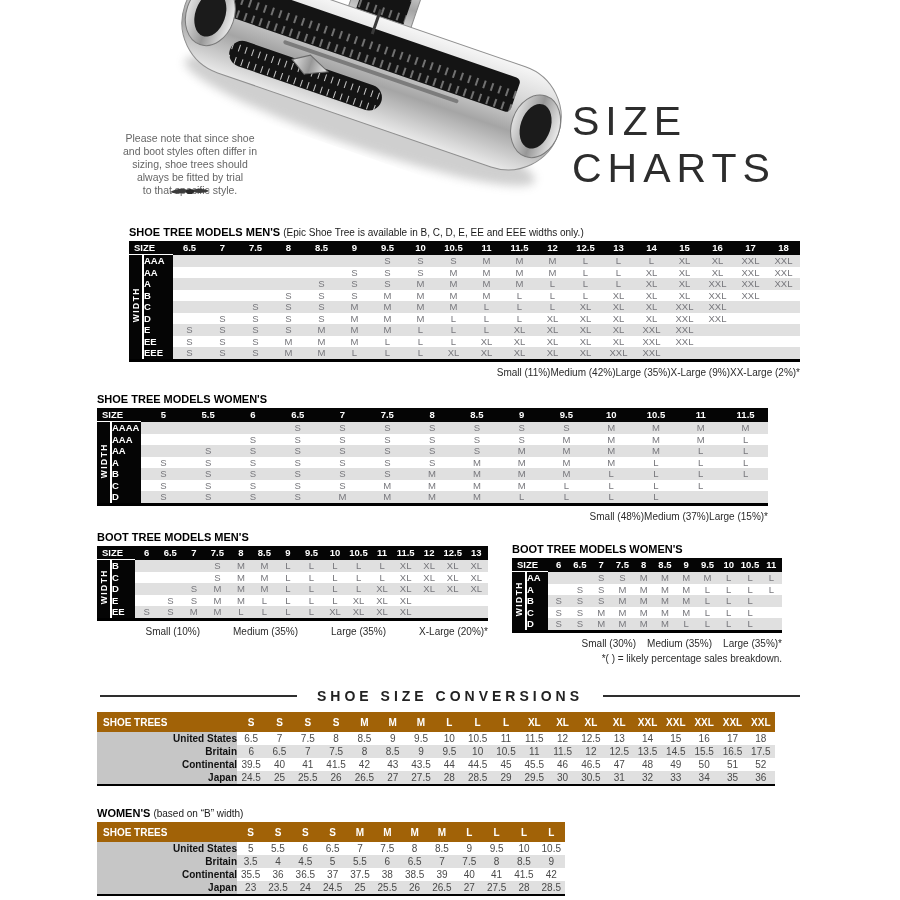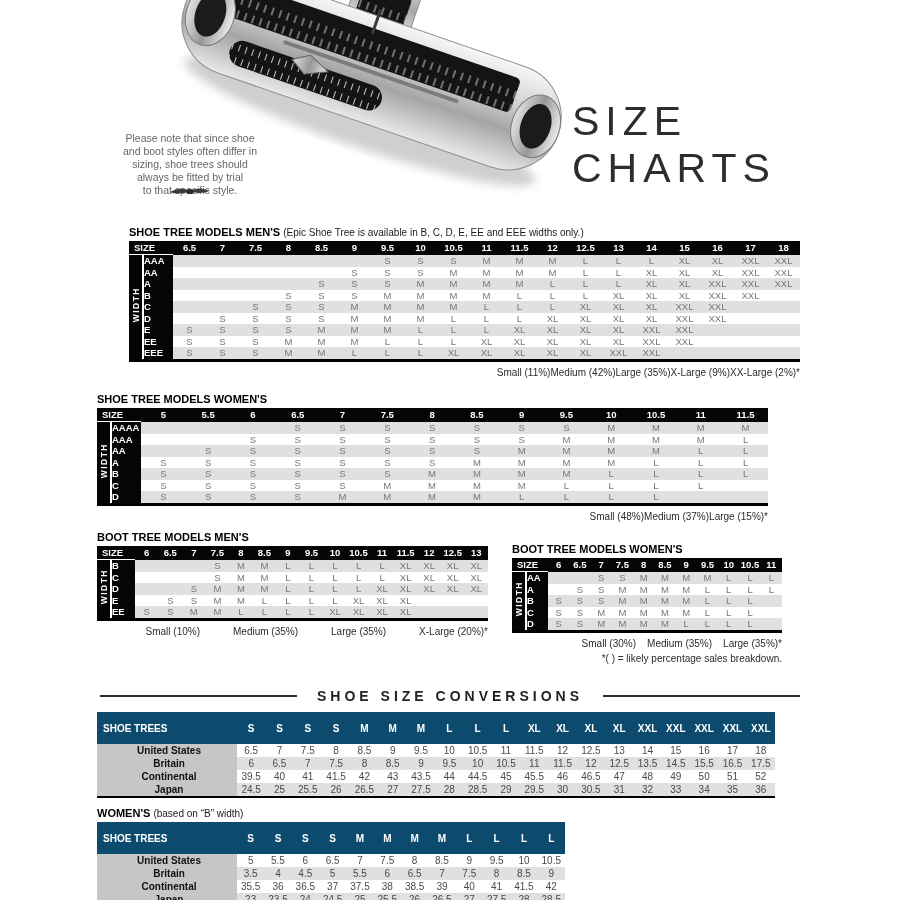--- a/index.html
+++ b/index.html
@@ -45,23 +45,23 @@
   tbody tr:first-child th.wlab{border-top:1px solid #fff;}
   td.cell{font-size:9.5px;color:#77777c;text-align:center;height:11.5px;line-height:11.5px;}
   table.sizes tbody tr:nth-child(odd) td.cell{background:#e0e0e0;}
   .legend{display:flex;justify-content:flex-end;font-size:10px;color:#2b2b2b;margin-top:5px;white-space:nowrap;}
   .legend.tight{gap:33px;}
   .legend.tighter{gap:11px;}
   .footnote{text-align:right;font-size:10px;color:#2b2b2b;margin-top:4px;white-space:nowrap;}
   
   .conv table{border-collapse:collapse;table-layout:fixed;width:100%;border-bottom:2.5px solid #000;}
   .conv col.c-region{width:140px;}
-  .conv thead th{background:#0c4a6e;color:#fff;font-weight:bold;font-size:10px;height:32px;padding:0;text-align:center;}
+  .conv thead th{background:#a16207;color:#fff;font-weight:bold;font-size:10px;height:20px;padding:0;text-align:center;}
   .conv thead th.lab{text-align:left;padding-left:6px;}
-  .conv tbody th{background:#c6c6c6;color:#111;text-align:center;font-size:10px;font-weight:bold;
+  .conv tbody th{background:#c6c6c6;color:#111;text-align:right;font-size:10px;font-weight:bold;
         padding:0 0 0 4px;height:13px;line-height:13px;}
   .conv tbody td{font-size:10px;color:#4a4a4a;text-align:center;padding:0;height:13px;line-height:13px;}
   .conv tbody tr:nth-child(even) td{background:#e0e0e0;}
 </style>
 </head>
 <body>
 
 <div class="page">
 
   <svg id="hero-svg" width="430" height="215" viewBox="0 0 430 215">

